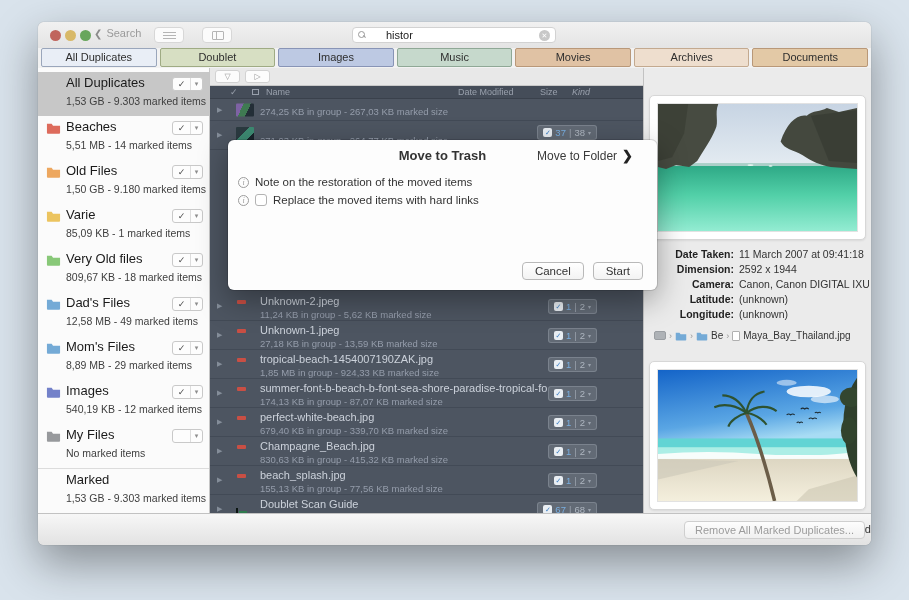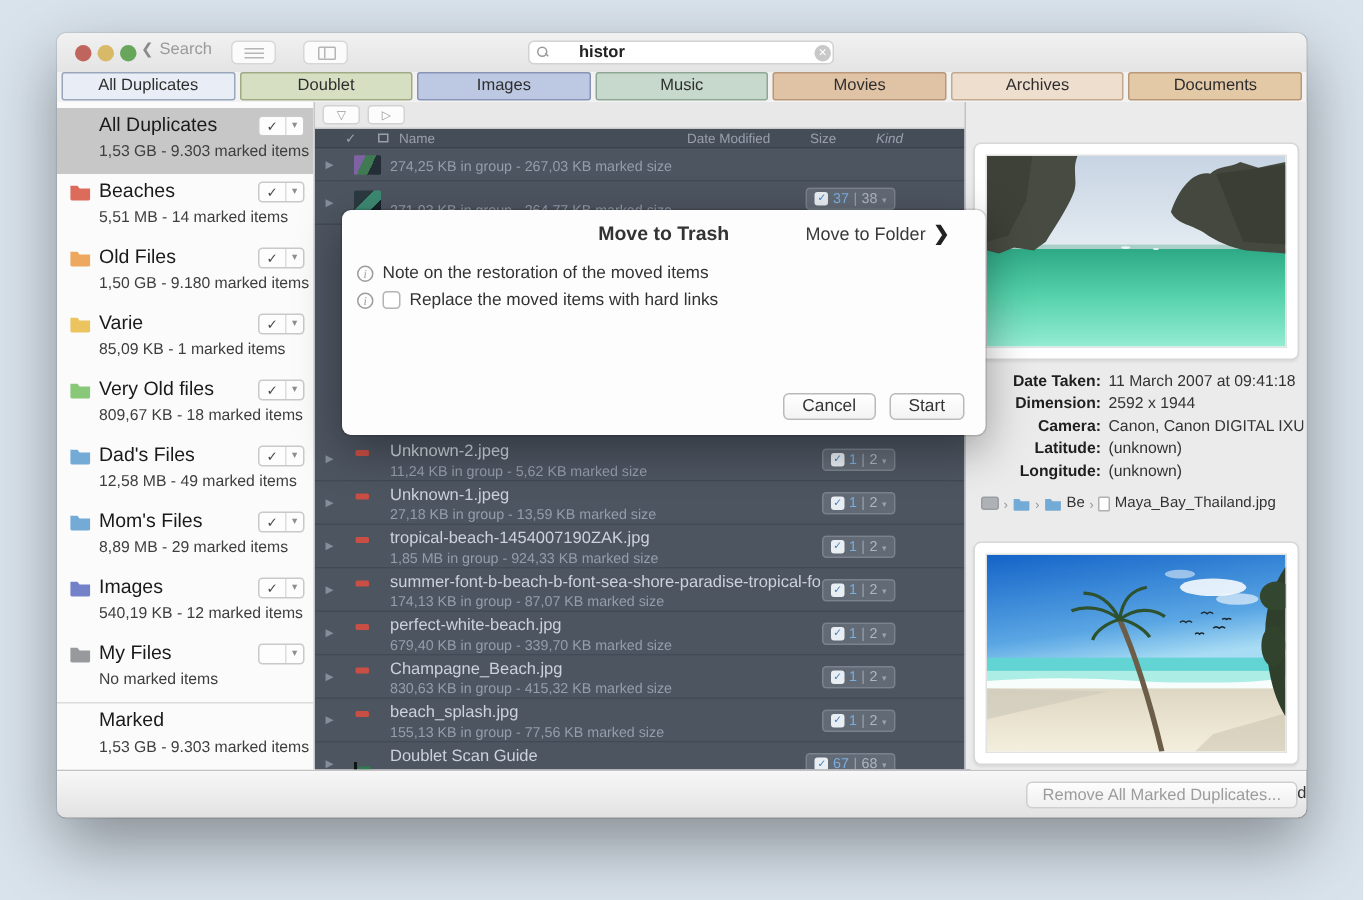--- a/index.html
+++ b/index.html
@@ -26,21 +26,21 @@
   .vicon-list { position:absolute; left:8px; top:4px; width:13px; height:7px;
                 border-top:1.5px solid #b5b5b5; border-bottom:1.5px solid #b5b5b5; }
   .vicon-list::after { content:""; position:absolute; left:0; top:2px; width:13px; border-top:1.5px solid #b5b5b5; }
   .vicon-panel { position:absolute; left:9px; top:3px; width:12px; height:9px; border:1.5px solid #b5b5b5; border-radius:1px; }
   .vicon-panel::after { content:""; position:absolute; left:3px; top:0; bottom:0; border-left:1.5px solid #b5b5b5; }
   .searchfield { position:absolute; left:314px; top:5px; width:204px; height:16px; background:#fff;
                  border:1px solid #d2d2d2; border-radius:4px; display:flex; align-items:center; padding:0 5px; gap:4px; }
   .mag { width:8px; height:8px; flex:0 0 auto; position:relative; }
   .mag::before { content:""; position:absolute; left:0; top:0; width:5px; height:5px; border:1.2px solid #9a9a9a; border-radius:50%; }
   .mag::after { content:""; position:absolute; left:5px; top:5px; width:3px; border-top:1.2px solid #9a9a9a; transform:rotate(45deg); }
-  .searchfield input { border:none; outline:none; flex:1; font-size:11px; font-weight:bold; color:#222; font-family:"Liberation Sans",sans-serif; background:transparent;padding-left:16px; }
+  .searchfield input { border:none; outline:none; flex:1; font-size:11px; font-weight:normal; color:#222; font-family:"Liberation Sans",sans-serif; background:transparent;padding-left:16px; }
   .clear-btn { width:11px; height:11px; border-radius:50%; background:#c8c8c8; color:#fff; font-size:7px;
                line-height:11px; text-align:center; flex:0 0 auto; }
 
   
   .tabbar { position:absolute; top:26px; left:0; right:0; height:20px; background:#f2f2f2;
             display:flex; gap:3px; padding:0 3px; }
   .tab { flex:1; height:19px; border:1px solid var(--bd,#aaa); background:var(--bg,#ddd);
          border-radius:2px; font-size:11px; color:#2e2e2e; text-align:center; line-height:17px;
          overflow:hidden; white-space:nowrap; }
 
@@ -69,21 +69,21 @@
   .tri-btn { width:25px; height:13px; background:#fcfcfc; border:1px solid #d2d2d2; border-radius:3px;
              font-size:8px; color:#9a9a9a; text-align:center; line-height:11px; }
   .theader { position:relative; height:13px; background:#454d59; border-bottom:1px solid #3a414c;
              font-size:9px; color:#99a0ac; }
   .theader span { position:absolute; top:1px; }
   .th-check { left:20px; }
   .th-iconcol { left:42px; top:3px !important; width:7px; height:6px; border:1px solid #99a0ac; }
   .th-name { left:56px; }
   .th-date { left:248px; }
   .th-size { left:330px; }
-  .th-kind { left:374px;font-style:italic; }
+  .th-kind { left:362px;font-style:italic; }
   .tbody { position:relative; }
   .trow { position:relative; height:29px; background:#4d5561; border-bottom:1px solid #424a56; }
   .trow.r-first { height:22px; }
   .trow.r-after { margin-top:142px; }
   .disclosure { position:absolute; left:7px; top:50%; transform:translateY(-50%); font-size:7px; color:#848d99; }
   .disclosure::after { content:"▶"; }
   .thumb { position:absolute; left:26px; top:50%; transform:translateY(-50%); }
   .t-jpeg { width:15px; height:18px; background:#eef1f4; border-radius:2px; position:relative; overflow:hidden; }
   .t-jpeg::before { content:""; position:absolute; left:2px; top:2px; right:2px; height:8px;
                     background:linear-gradient(#9fb6d2 60%,#7b94b4); border-radius:1px; }

